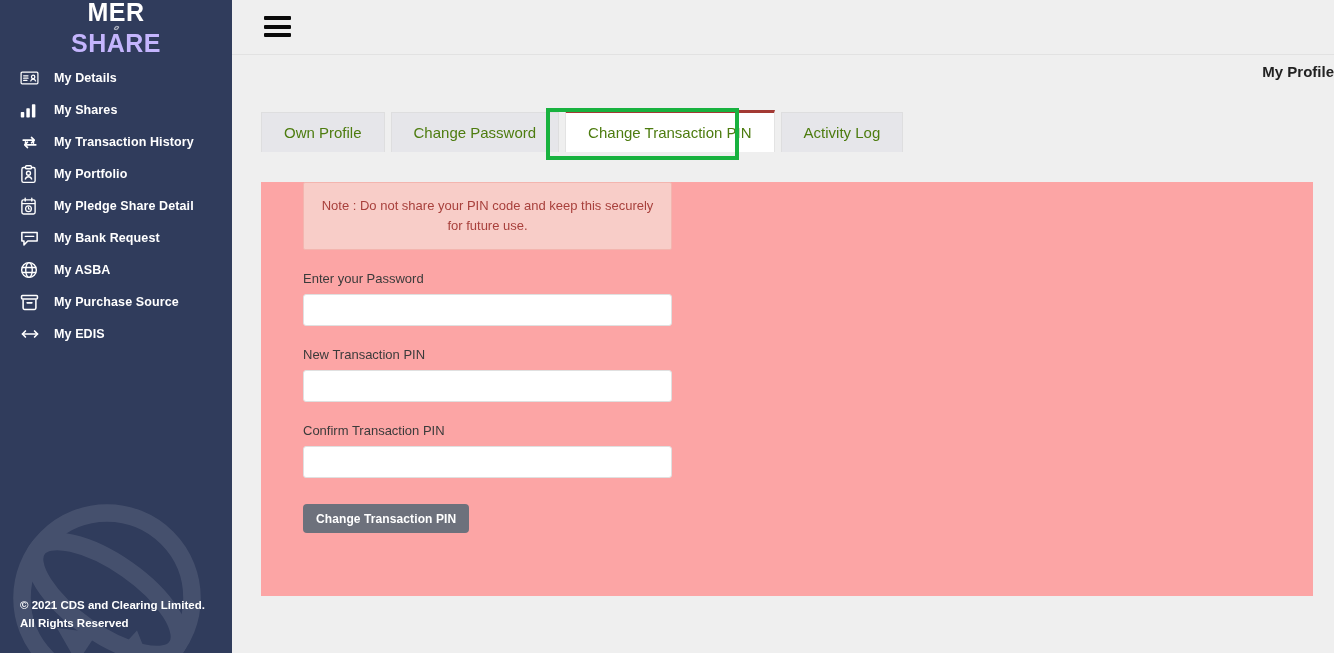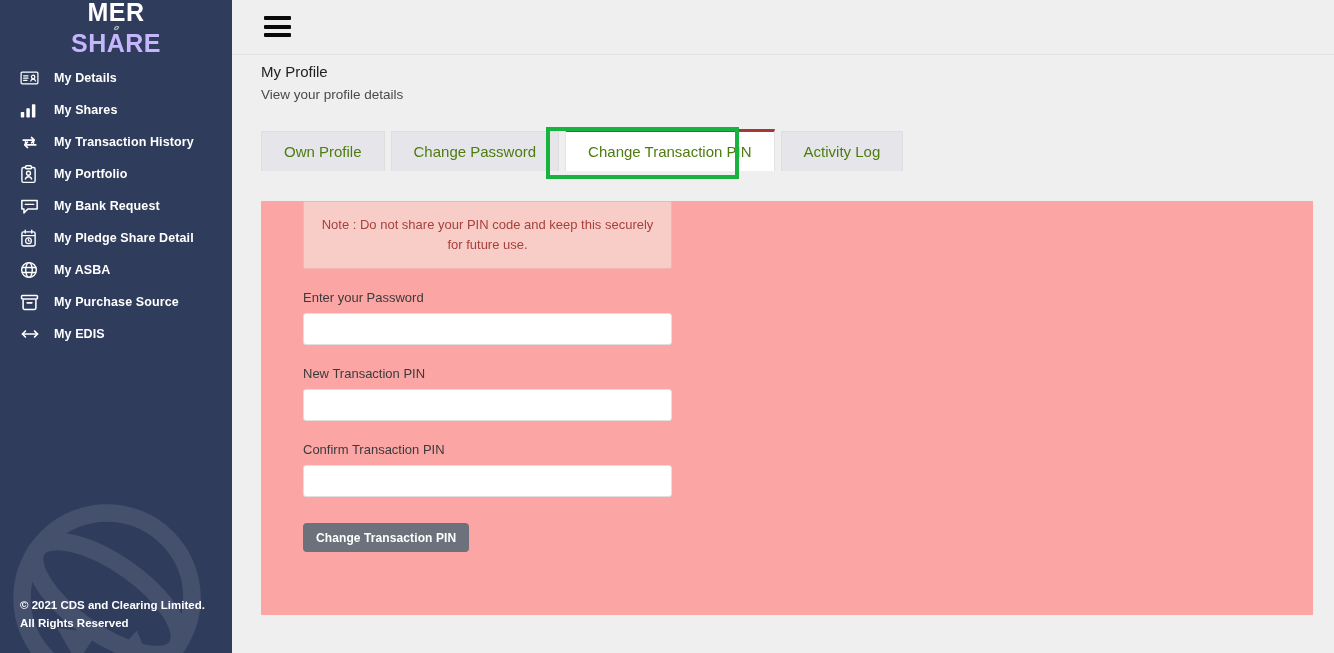--- a/index.html
+++ b/index.html
@@ -95,22 +95,23 @@
   }
 
   
   .page {
     position: absolute; left: 232px; top: 55px;
     width: 1102px; height: 598px;
     background: #efefef;
   }
   .page-head { padding: 6px 0 0 29px; }
   .page-title {
-    font-size: 15px; color: #222222; font-weight: 400;
+    font-size: 15px; color: #222222; font-weight: 700;
     line-height: 1.45;
+    text-align: right;
   }
   .page-sub {
     font-size: 13.5px; color: #4a4a4a; font-weight: 400;
     margin-top: 4px;
   }
 
   
   .tabs {
     position: relative;
     margin: 27px 0 0 29px;
@@ -273,43 +274,43 @@
             <rect x="6.5" y="1" width="7" height="3.6" rx="1" fill="#303c5c"></rect>
             <circle cx="10" cy="10" r="2.4"></circle>
             <path d="M6 17.5 c.7-2.2 2.2-3.3 4-3.3 s3.3 1.1 4 3.3"></path>
           </svg>
         </span>
         <span class="nav-label">My Portfolio</span>
       </div>
 
       <div class="nav-item">
         <span class="nav-icon">
-          <svg width="19" height="17" viewBox="0 0 22 20" fill="none" stroke="#fff" stroke-width="1.8" stroke-linejoin="round">
-            <path d="M2 3 h18 v10 h-11 l-4.5 4.5 V13 H2 z"></path>
-            <path d="M6 7.5 h10" stroke-width="1.5" stroke-linecap="round"></path>
-          </svg>
-        </span>
-        <span class="nav-label">My Bank Request</span>
-      </div>
-
-      <div class="nav-item">
-        <span class="nav-icon">
           <svg width="17" height="19" viewBox="0 0 20 23" fill="none" stroke="#fff" stroke-width="1.7">
             <rect x="2" y="3.5" width="16" height="17" rx="2"></rect>
             <path d="M2 8 h16" stroke-width="1.5"></path>
             <path d="M6 1.6 v3.2 M14 1.6 v3.2" stroke-linecap="round"></path>
             <circle cx="10" cy="14.3" r="3.5" stroke-width="1.5"></circle>
             <path d="M10 12.3 v2.2 h1.7" stroke-width="1.4" stroke-linecap="round"></path>
           </svg>
         </span>
         <span class="nav-label">My Pledge Share Detail</span>
       </div>
 
       <div class="nav-item">
         <span class="nav-icon">
+          <svg width="19" height="17" viewBox="0 0 22 20" fill="none" stroke="#fff" stroke-width="1.8" stroke-linejoin="round">
+            <path d="M2 3 h18 v10 h-11 l-4.5 4.5 V13 H2 z"></path>
+            <path d="M6 7.5 h10" stroke-width="1.5" stroke-linecap="round"></path>
+          </svg>
+        </span>
+        <span class="nav-label">My Bank Request</span>
+      </div>
+
+      <div class="nav-item">
+        <span class="nav-icon">
           <svg width="18" height="18" viewBox="0 0 22 22" fill="none" stroke="#fff" stroke-width="1.7">
             <circle cx="11" cy="11" r="9"></circle>
             <ellipse cx="11" cy="11" rx="4" ry="9"></ellipse>
             <path d="M2.2 8 h17.6 M2.2 14 h17.6"></path>
           </svg>
         </span>
         <span class="nav-label">My ASBA</span>
       </div>
 
       <div class="nav-item">
@@ -356,21 +357,20 @@
         <path d="M10.5 13 H22"></path>
       </svg>
     </div>
 
   </header>
 
   <main class="page">
 
     <div class="page-head">
       <div class="page-title">My Profile</div>
-      <div class="page-sub">View your profile details</div>
     </div>
 
     <div class="tabs">
       <div class="tab">Own Profile</div>
       <div class="tab">Change Password</div>
       <div class="tab active">Change Transaction PIN</div>
       <div class="tab">Activity Log</div>
       <div class="tab-highlight"></div>
     </div>
 

